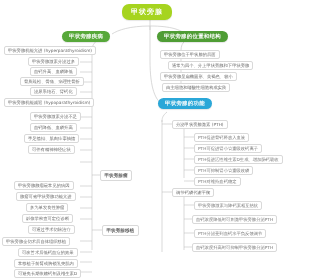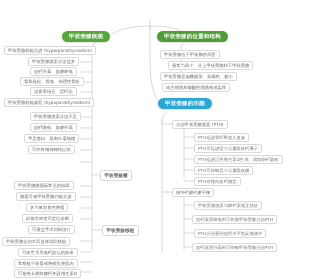--- a/index.html
+++ b/index.html
@@ -96,20 +96,21 @@
       <path d="M184,181 C184,181 186,181 192,181 L196,181"></path>
       <path d="M162,192 C162,192 164,192 170,192 L174,192"></path>
       <path d="M184,194 L184,250"></path>
       <path d="M184,205 C184,205 186,205 192,205 L196,205"></path>
       <path d="M184,219 C184,219 186,219 192,219 L196,219"></path>
       <path d="M184,233 C184,233 186,233 192,233 L196,233"></path>
       <path d="M184,247 C184,247 186,247 192,247 L196,247"></path>
     </g>
   </svg>
 
+  <div class="node root" style="left:122px;top:4px;">甲状旁腺</div>
 
   <div class="node branch b-green" style="left:62px;top:31px;">甲状旁腺疾病</div>
 
   <div class="node leaf" style="left:4px;top:46px;">甲状旁腺机能亢进 (hyperparathyroidism)</div>
   <div class="node leaf" style="left:28px;top:57px;">甲状旁腺激素分泌过多</div>
   <div class="node leaf" style="left:30px;top:67px;">血钙升高、血磷降低</div>
   <div class="node leaf" style="left:20px;top:77px;">骨质疏松、骨痛、病理性骨折</div>
   <div class="node leaf" style="left:30px;top:87px;">泌尿系结石、肾钙化</div>
   <div class="node leaf" style="left:4px;top:98px;">甲状旁腺机能减退 (hypoparathyroidism)</div>
   <div class="node leaf" style="left:30px;top:112px;">甲状旁腺激素分泌不足</div>

